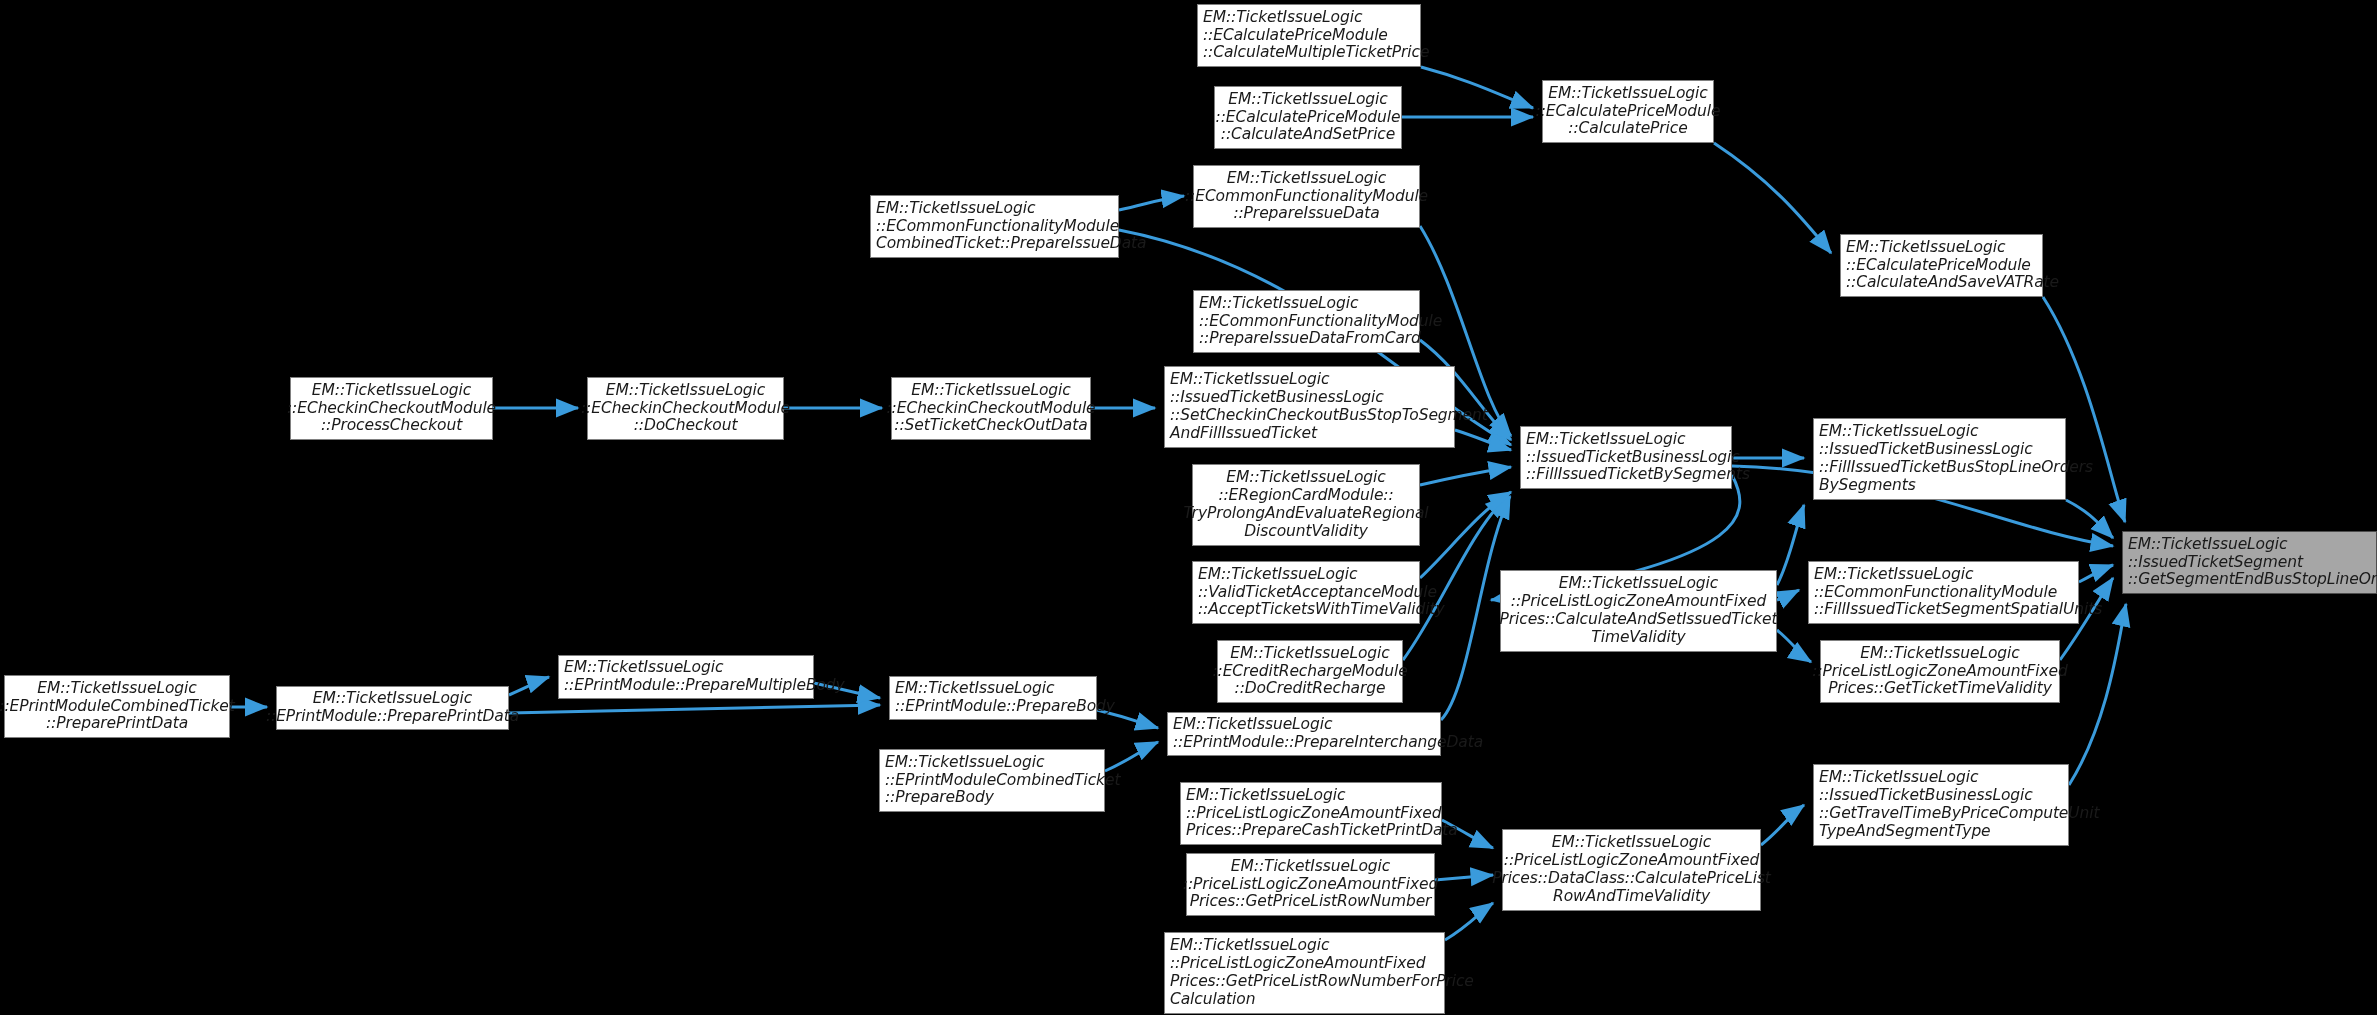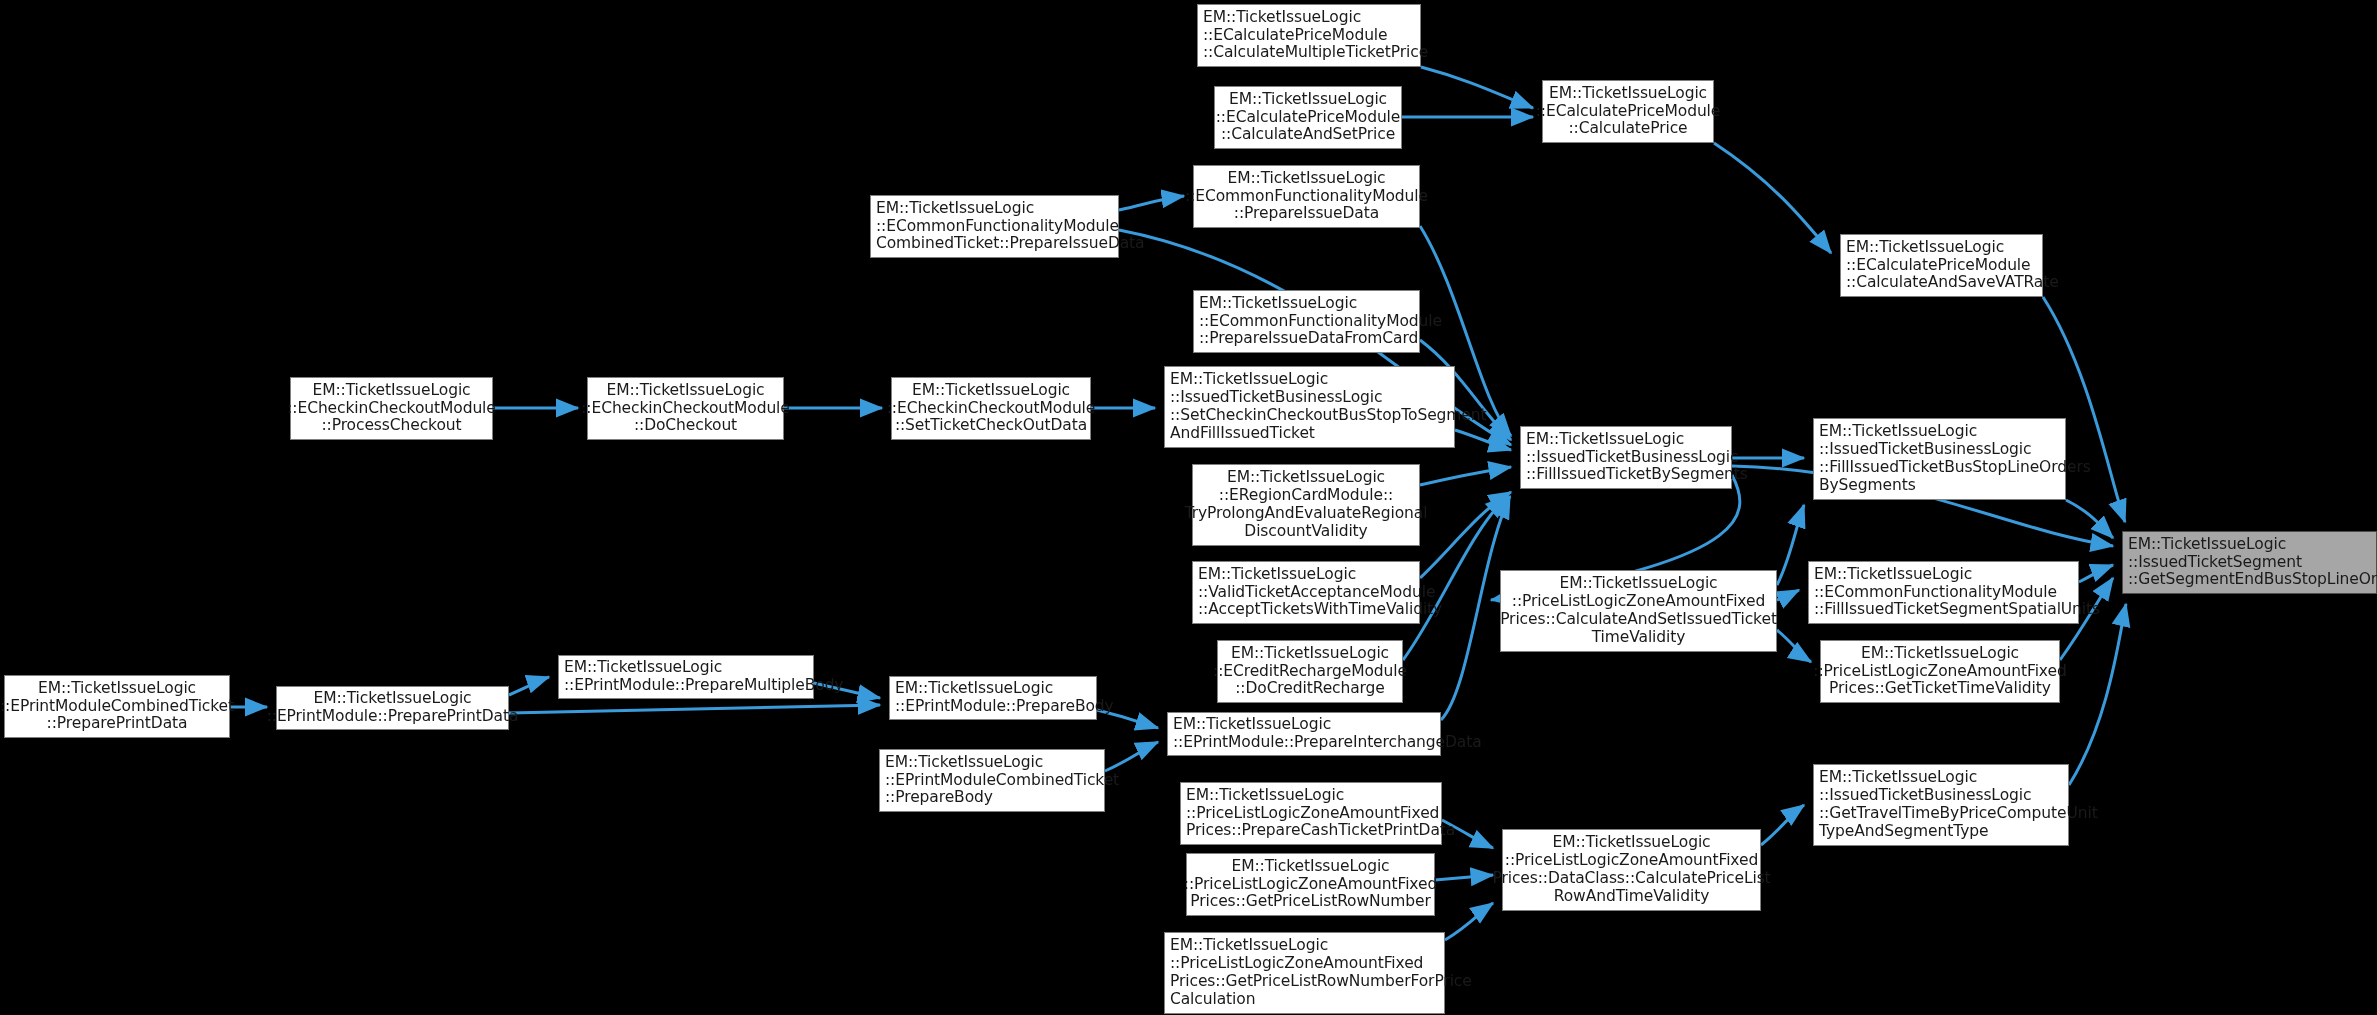--- a/index.html
+++ b/index.html
@@ -2,21 +2,21 @@
 <html><head>
 <meta charset="utf-8">
 <style>
   html,body{margin:0;padding:0;background:#000;}
   #canvas{position:relative;width:2377px;height:1015px;background:#000;
     font-family:"DejaVu Sans","Liberation Sans",sans-serif;overflow:hidden;}
   svg.edges{position:absolute;left:0;top:0;width:2377px;height:1015px;}
   .node{position:absolute;box-sizing:border-box;background:#ffffff;
     border:1px solid #808080;display:flex;align-items:center;justify-content:center;
     text-align:center;color:#1a1a1a;font-size:15.5px;line-height:1.16;
-    padding:3px 5px;white-space:pre-line;letter-spacing:-0.1px;}
+    padding:3px 5px;white-space:pre-line;letter-spacing:-0.1px;font-style:italic;}
   .node.focus{background:#a6a6a6;border-color:#4d4d4d;}
 </style>
 </head>
 <body>
 
 <div id="canvas">
   <svg class="edges" viewBox="0 0 2377 1015" preserveAspectRatio="none">
     <defs>
       <marker id="arw" markerWidth="9" markerHeight="9" refX="7.5" refY="3.2" orient="auto" markerUnits="strokeWidth">
         <path d="M0,0 L8,3.2 L0,6.4 z" fill="#3a9bdc"></path>

